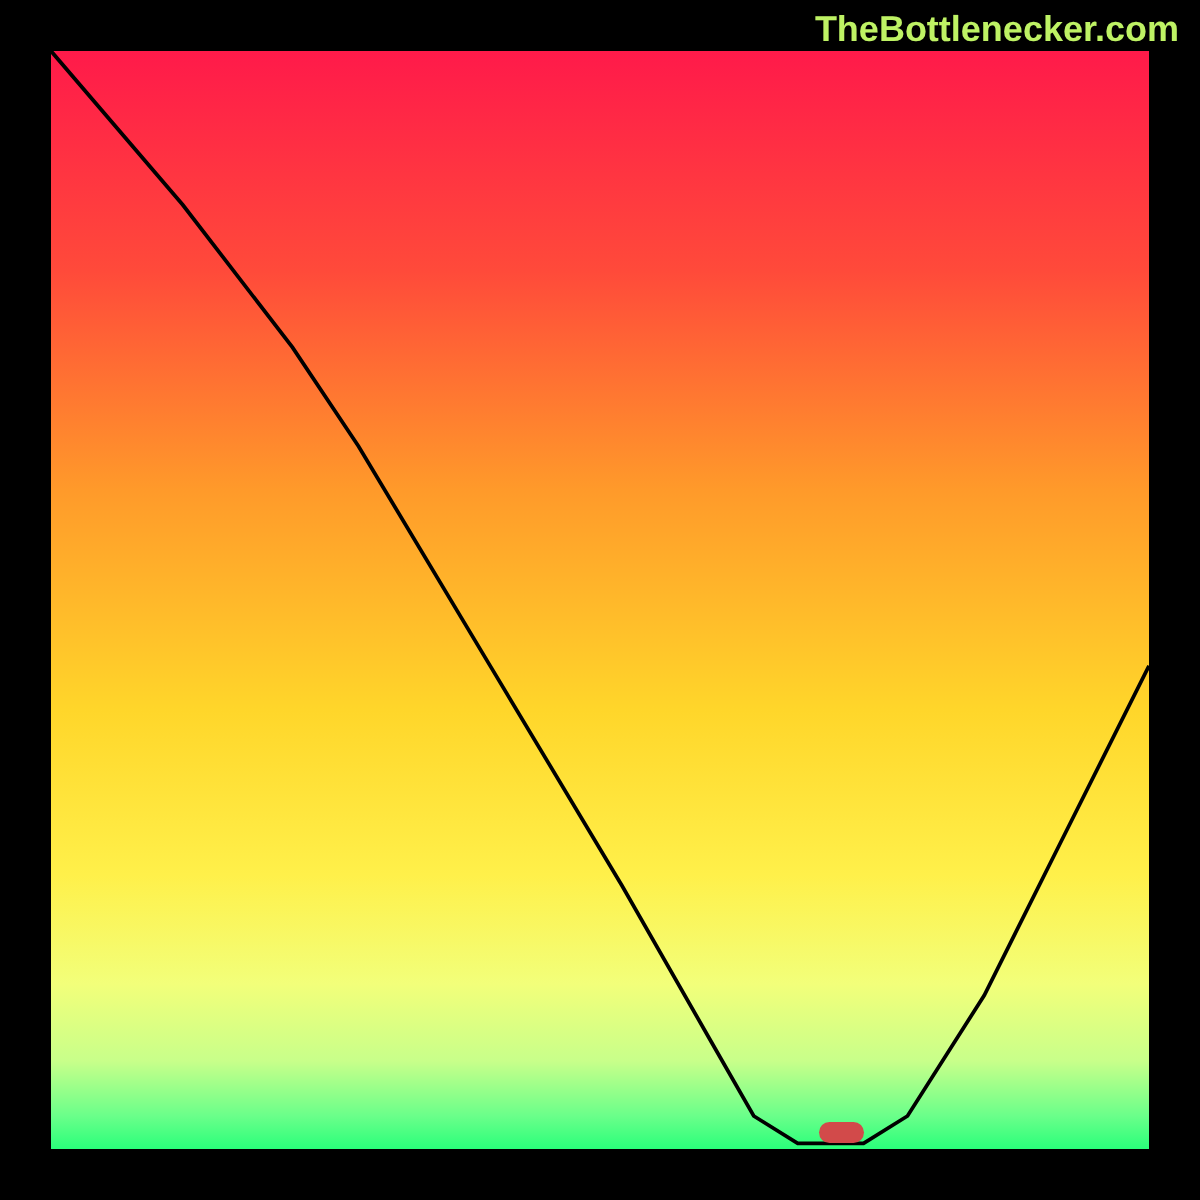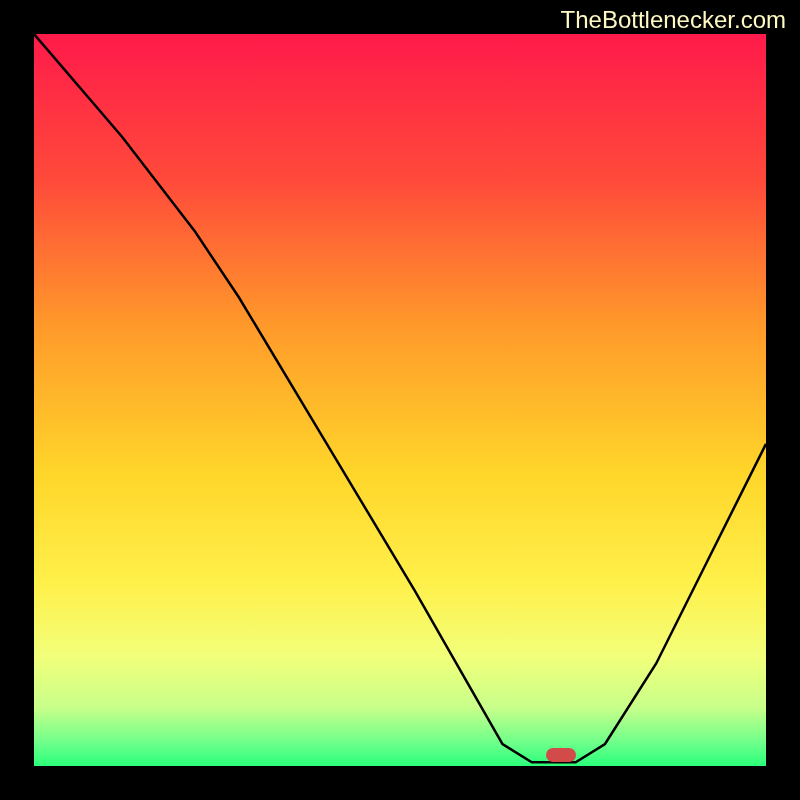--- a/index.html
+++ b/index.html
@@ -14,23 +14,23 @@
   .container {
     width: 800px;
     height: 800px;
     position: relative;
     background: #000;
   }
   .watermark {
     position: absolute;
     top: 6px;
     right: 14px;
-    color: #fef9c3;
+    color: #bef264;
     font-size: 24px;
-    font-weight: 400;
+    font-weight: 700;
     z-index: 10;
   }
   .plot-area {
     position: absolute;
     left: 34px;
     top: 34px;
     width: 732px;
     height: 732px;
     overflow: hidden;
   }

